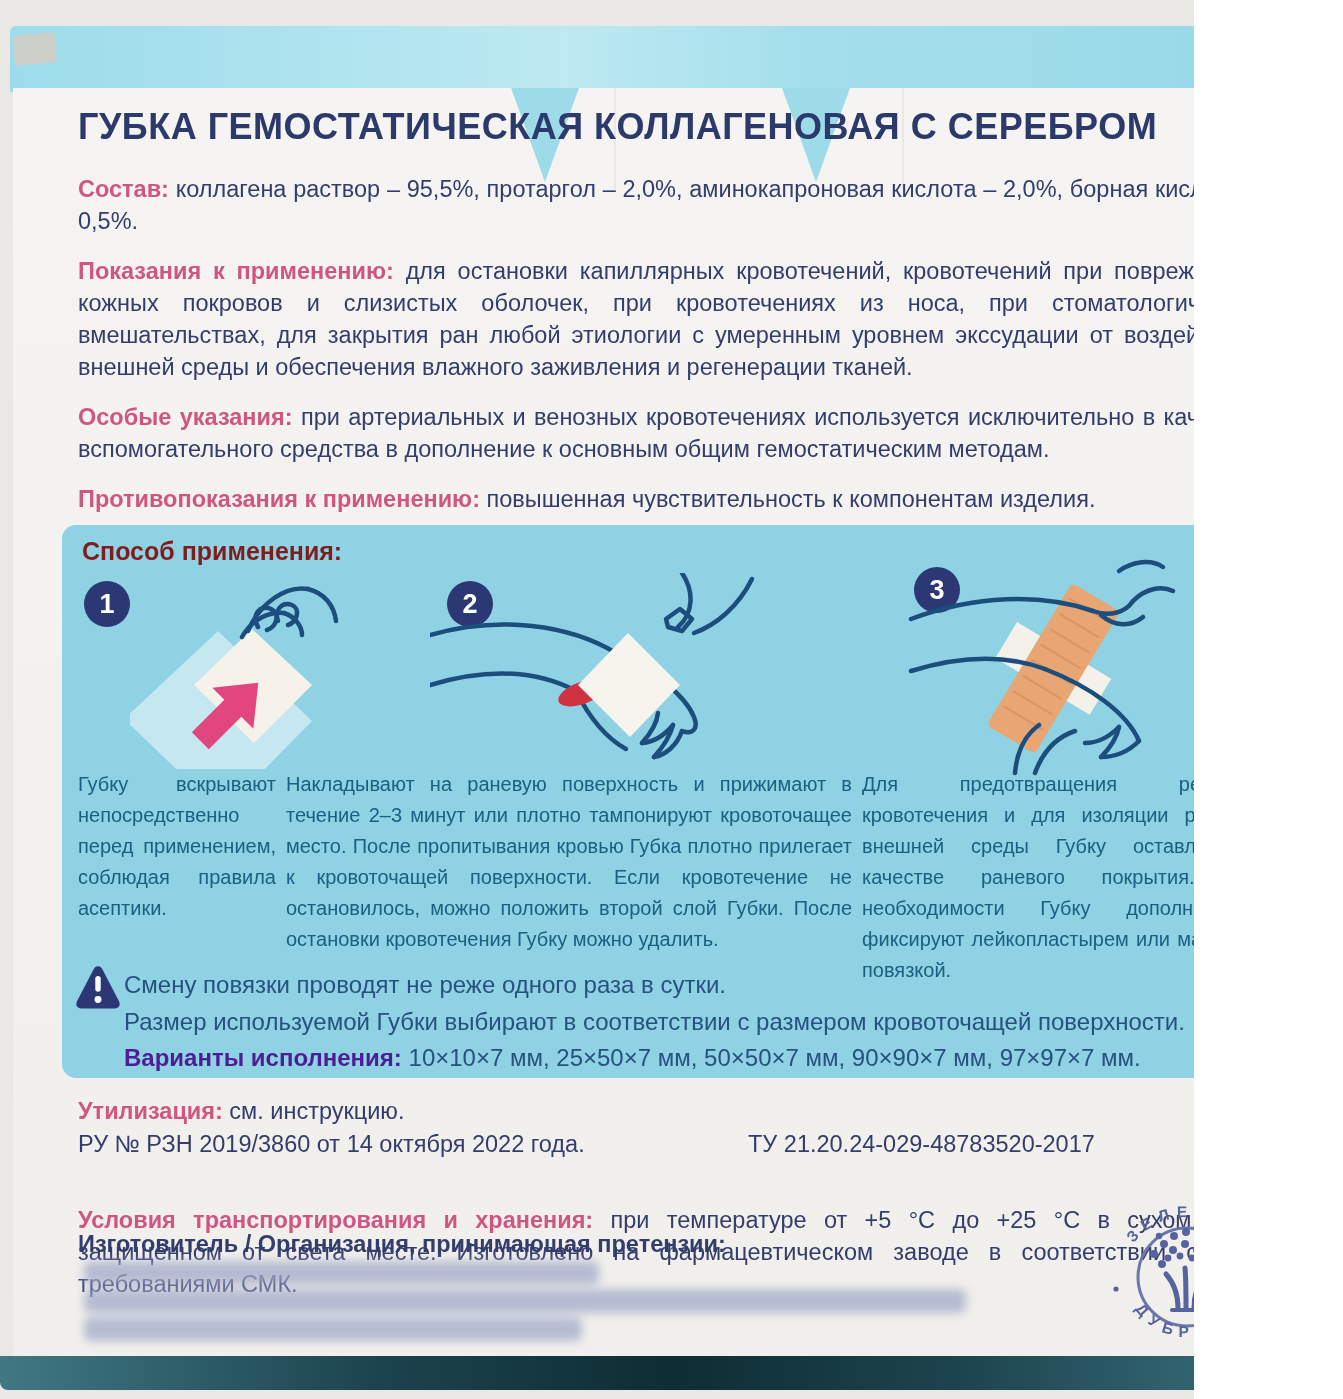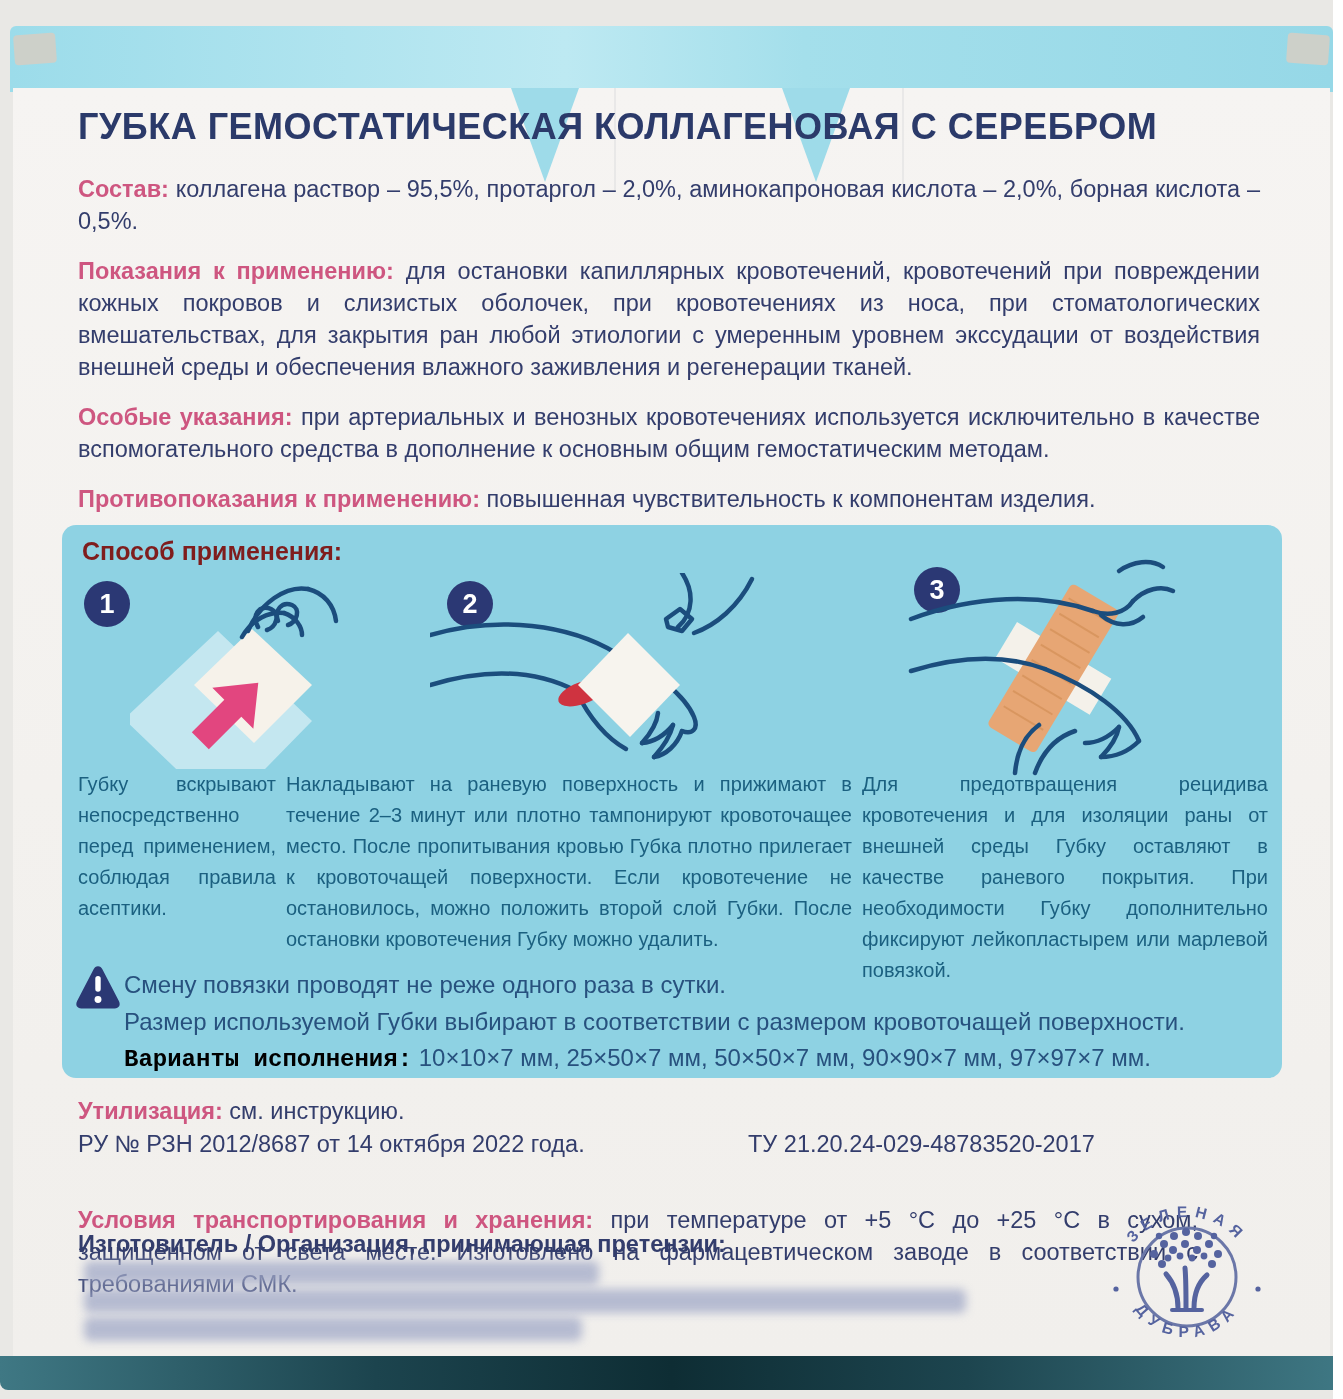--- a/index.html
+++ b/index.html
@@ -1,17 +1,17 @@
 <!DOCTYPE html>
 <html lang="ru"><head>
 <meta charset="utf-8">
 <style>
   html,body{margin:0;padding:0;}
   .stage{
-    position:relative; width:1333px; height:1399px;
+    position:relative; width:1194px; height:1399px;
     background:#e9e8e5; overflow:hidden;
     font-family:"Liberation Sans","DejaVu Sans",sans-serif;
   }
   
   .lid-strip{
     position:absolute; left:10px; top:26px; width:1323px; height:66px;
     background:linear-gradient(90deg,#9cdcea 0%,#bde9f2 42%,#a4dfeb 60%,#96d8e7 100%);
     border-radius:6px 6px 0 0;
   }
   .corner-tab{position:absolute; width:42px; height:30px; background:#cdd0c9; border-radius:4px;}
@@ -56,21 +56,21 @@
     position:absolute; width:46px; height:46px; border-radius:50%;
     background:#2b3874; color:#ffffff; font-size:27px; font-weight:bold;
     display:flex; align-items:center; justify-content:center;
   }
   .illus{position:absolute;}
   .col{
     position:absolute; top:244px; font-size:20px; line-height:31px;
     color:#1b6080; text-align:justify;
   }
   .warn-row{position:absolute; left:62px; font-size:24px; color:#27517e;}
-  .warn-bold{font-weight:bold; color:#000000;font-family:Liberation Mono, monospace;}
+  .warn-bold{font-weight:bold; color:#4c1d95;}
   
   .foot{position:absolute; font-size:23.5px; color:#333d6c;}
   .blur-line{
     position:absolute; height:24px; background:#a2aac8; border-radius:6px;
     filter:blur(5px); opacity:.75;
   }
   .logo{position:absolute; left:1102px; top:1192px;}
 </style>
 </head>
 <body>
@@ -185,21 +185,21 @@
       <rect x="20.4" y="12.5" width="5.2" height="15" rx="2.6" fill="#ffffff"></rect>
       <circle cx="23" cy="35" r="3.3" fill="#ffffff"></circle>
     </svg>
     <div class="warn-row" style="top:483px;">Размер используемой Губки выбирают в соответствии с размером кровоточащей поверхности.</div>
     <div class="warn-row" style="top:446px;">Смену повязки проводят не реже одного раза в сутки.</div>
     <div class="warn-row" style="top:519px;"><span class="warn-bold">Варианты исполнения:</span> <span>10×10×7 мм, 25×50×7 мм, 50×50×7 мм, 90×90×7 мм, 97×97×7 мм.</span></div>
   </div>
 
   <div class="foot" style="left:78px; top:1098px;"><span class="lbl">Утилизация:</span> <span>см. инструкцию.</span></div>
 
-  <div class="foot" style="left:78px; top:1131px;">РУ № РЗН 2012/8687  от 14 октября 2022 года.</div>
+  <div class="foot" style="left:78px; top:1131px;">РУ № РЗН 2019/3860  от 14 октября 2022 года.</div>
   <div class="foot" style="left:737px; top:1131px;margin-left:11px;">ТУ 21.20.24-029-48783520-2017</div>
 
   <div class="foot" style="left:78px; top:1204px; width:1120px; text-align:justify; line-height:32px;"><span class="lbl">Условия транспортирования и хранения:</span> <span>при температуре от +5 °С до +25 °С в сухом, защищённом от света месте. Изготовлено на фармацевтическом заводе в соответствии с требованиями СМК.</span></div>
 
   <div class="foot lbl" style="left:78px; top:1231px; font-weight:bold;">Изготовитель / Организация, принимающая претензии:</div>
 
   <div class="blur-line" style="left:84px; top:1261px; width:515px;"></div>
   <div class="blur-line" style="left:84px; top:1289px; width:882px;"></div>
   <div class="blur-line" style="left:84px; top:1317px; width:498px;"></div>
 

